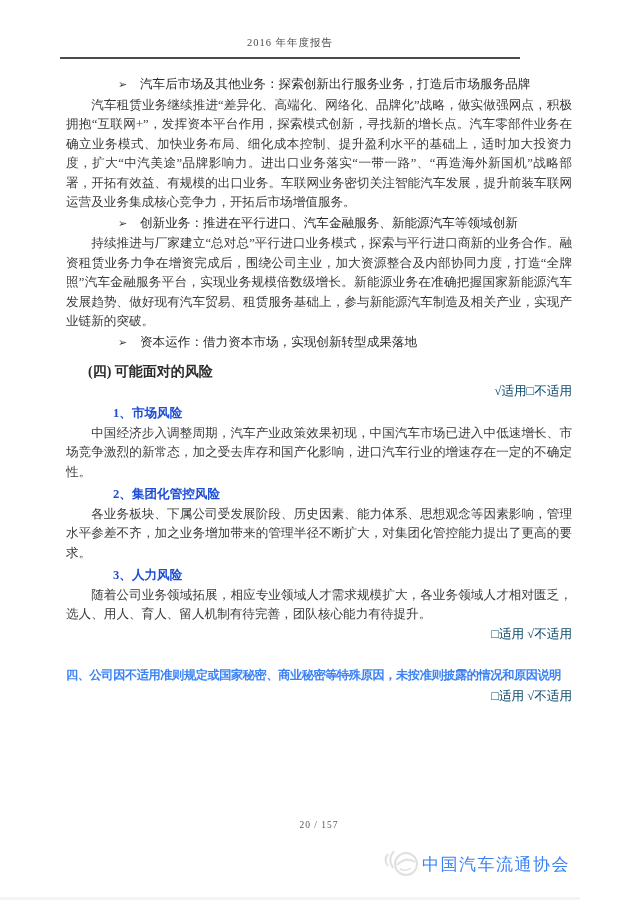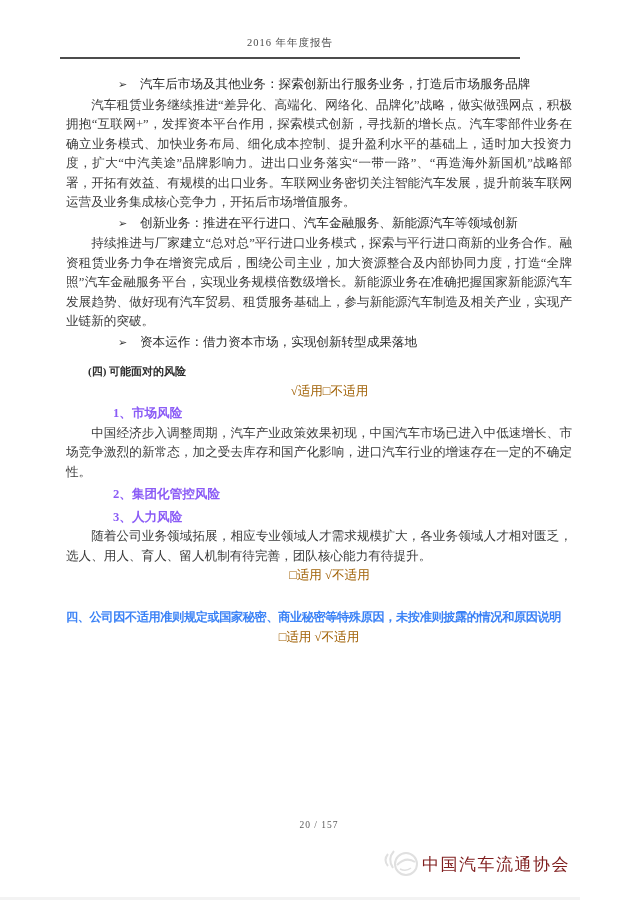--- a/index.html
+++ b/index.html
@@ -20,40 +20,40 @@
     position:absolute; top:74px; left:66px; width:506px;
     font-size:12.6px; line-height:19.5px; text-align:justify;
   }
   .bullet-heading {
     font-weight:normal; color:#2c2c2c; padding-left:52px; text-align:left;
     margin:1px 0 1px 0;
   }
   .bullet-heading .marker { display:inline-block; width:22px; font-size:11px; color:#333; }
   p.para { margin:0; text-indent:2em; }
   .sec {
-    font-weight:bold; color:#2c2c2c; margin:10px 0 0 22px; font-size:11px;
+    font-weight:bold; color:#2c2c2c; margin:10px 0 0 22px; font-size:14px;
     text-align:left;
   }
   .sec-five { margin-top:18px; }
-  .appl { margin-left:21px; color:#a16207; text-align:center; }
+  .appl { margin-left:21px; color:#0c4a6e; text-align:right; }
   .appl-left { margin-left:0; }
-  .risk-title { font-weight:bold; color:#8b5cf6; margin:3px 0 0 47px; text-align:left; }
+  .risk-title { font-weight:bold; color:#1d4ed8; margin:3px 0 0 47px; text-align:left; }
   .sec-top {
     font-weight:bold; color:#3b82f6; margin:22px 0 1px 0;
     font-size:12.2px; letter-spacing:-0.4px; white-space:nowrap; text-align:left;
   }
   
   .footer-page {
     position:absolute; top:820px; left:10px; right:0; text-align:center;
     font-size:9.5px; color:#5a5a5a; letter-spacing:1px;padding-left:48px;
   }
   .watermark {
     position:absolute; top:847px; right:10px;
     display:flex; align-items:center; gap:2px;
-    color:#7f1d1d; font-size:17px; letter-spacing:1.5px;
+    color:#3b82f6; font-size:17px; letter-spacing:1.5px;
     font-family:"Liberation Sans","DejaVu Sans",sans-serif;
   }
   .watermark svg { display:block; }
   .scan-edge { position:absolute; left:0; right:0; bottom:0; height:3px; background:#f3f3f3; }
 </style>
 </head>
 <body>
 
 <div class="page">
 
@@ -77,20 +77,21 @@
       <span class="marker">➢</span><span>资本运作：借力资本市场，实现创新转型成果落地</span>
     </div>
 
     <div class="sec">(四) 可能面对的风险</div>
     <div class="appl">√适用□不适用</div>
 
     <div class="risk-title">1、市场风险</div>
     <p class="para">中国经济步入调整周期，汽车产业政策效果初现，中国汽车市场已进入中低速增长、市场竞争激烈的新常态，加之受去库存和国产化影响，进口汽车行业的增速存在一定的不确定性。</p>
 
     <div class="risk-title">2、集团化管控风险</div>
+    <p class="para">各业务板块、下属公司受发展阶段、历史因素、能力体系、思想观念等因素影响，管理水平参差不齐，加之业务增加带来的管理半径不断扩大，对集团化管控能力提出了更高的要求。</p>
 
     <div class="risk-title">3、人力风险</div>
     <p class="para">随着公司业务领域拓展，相应专业领域人才需求规模扩大，各业务领域人才相对匮乏，选人、用人、育人、留人机制有待完善，团队核心能力有待提升。</p>
 
     <div class="appl">□适用 √不适用</div>
 
     <div class="sec-top">四、公司因不适用准则规定或国家秘密、商业秘密等特殊原因，未按准则披露的情况和原因说明</div>
     <div class="appl appl-left">□适用 √不适用</div>
 
   </div>

